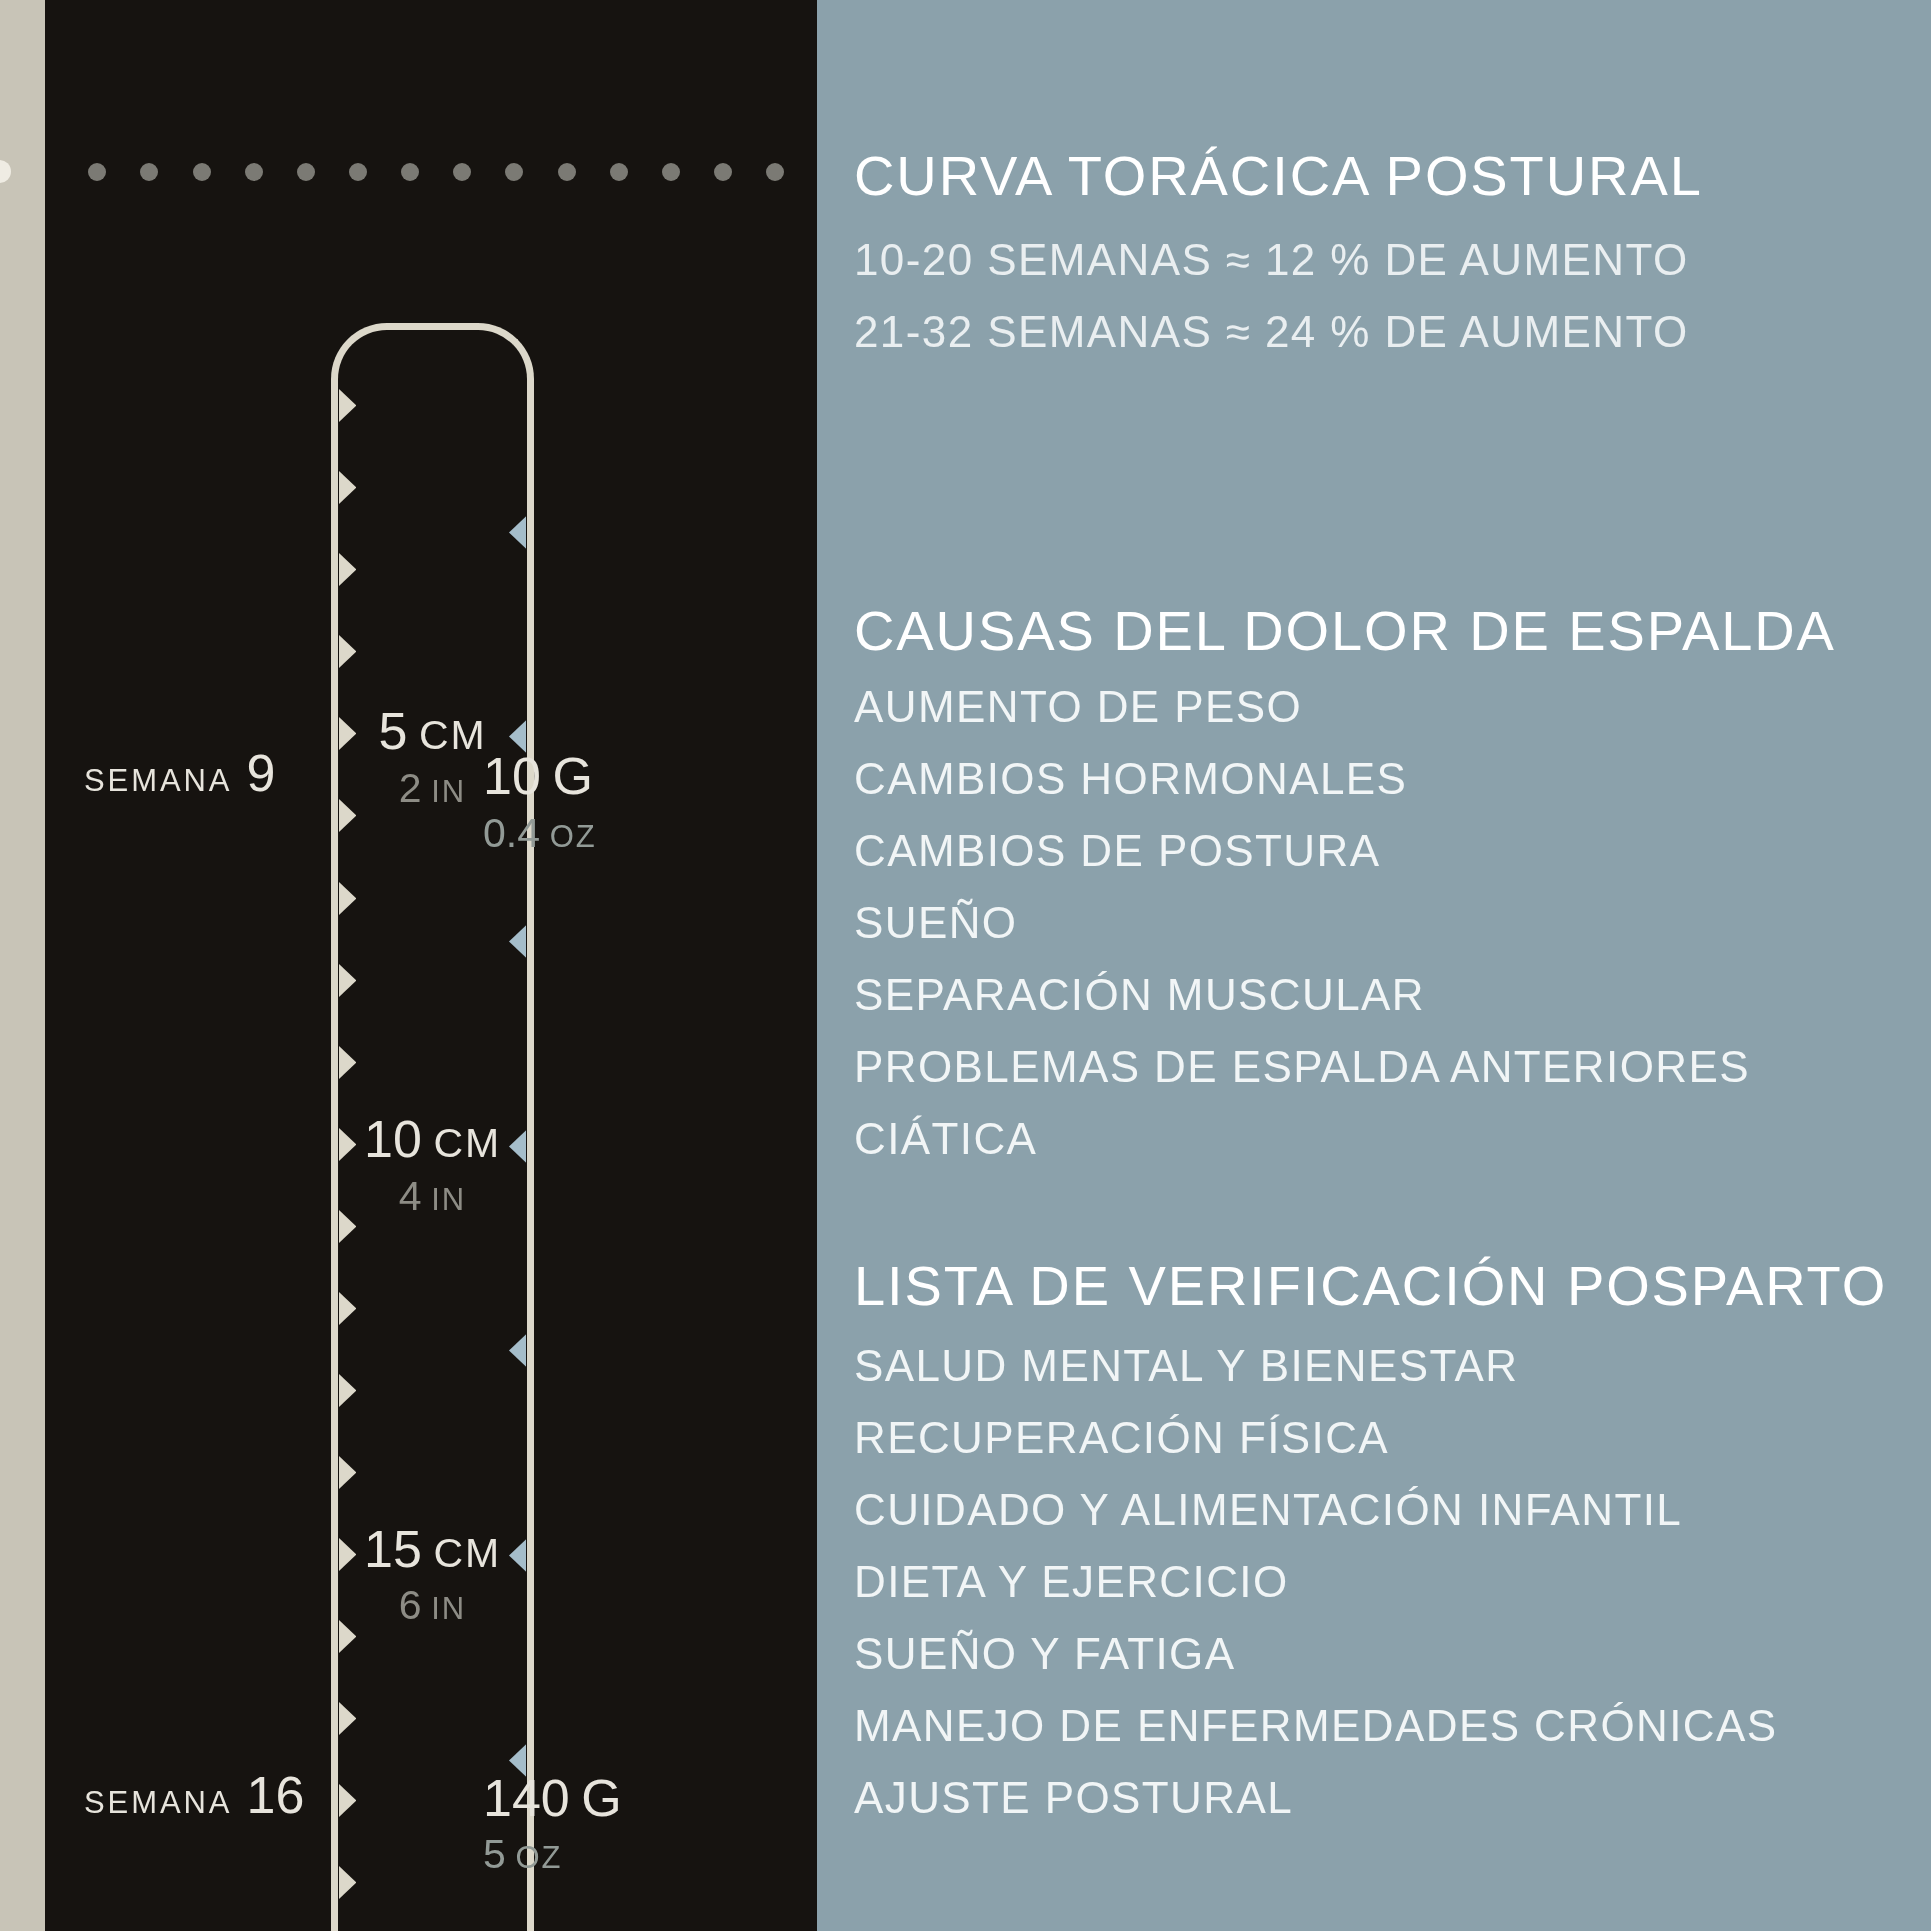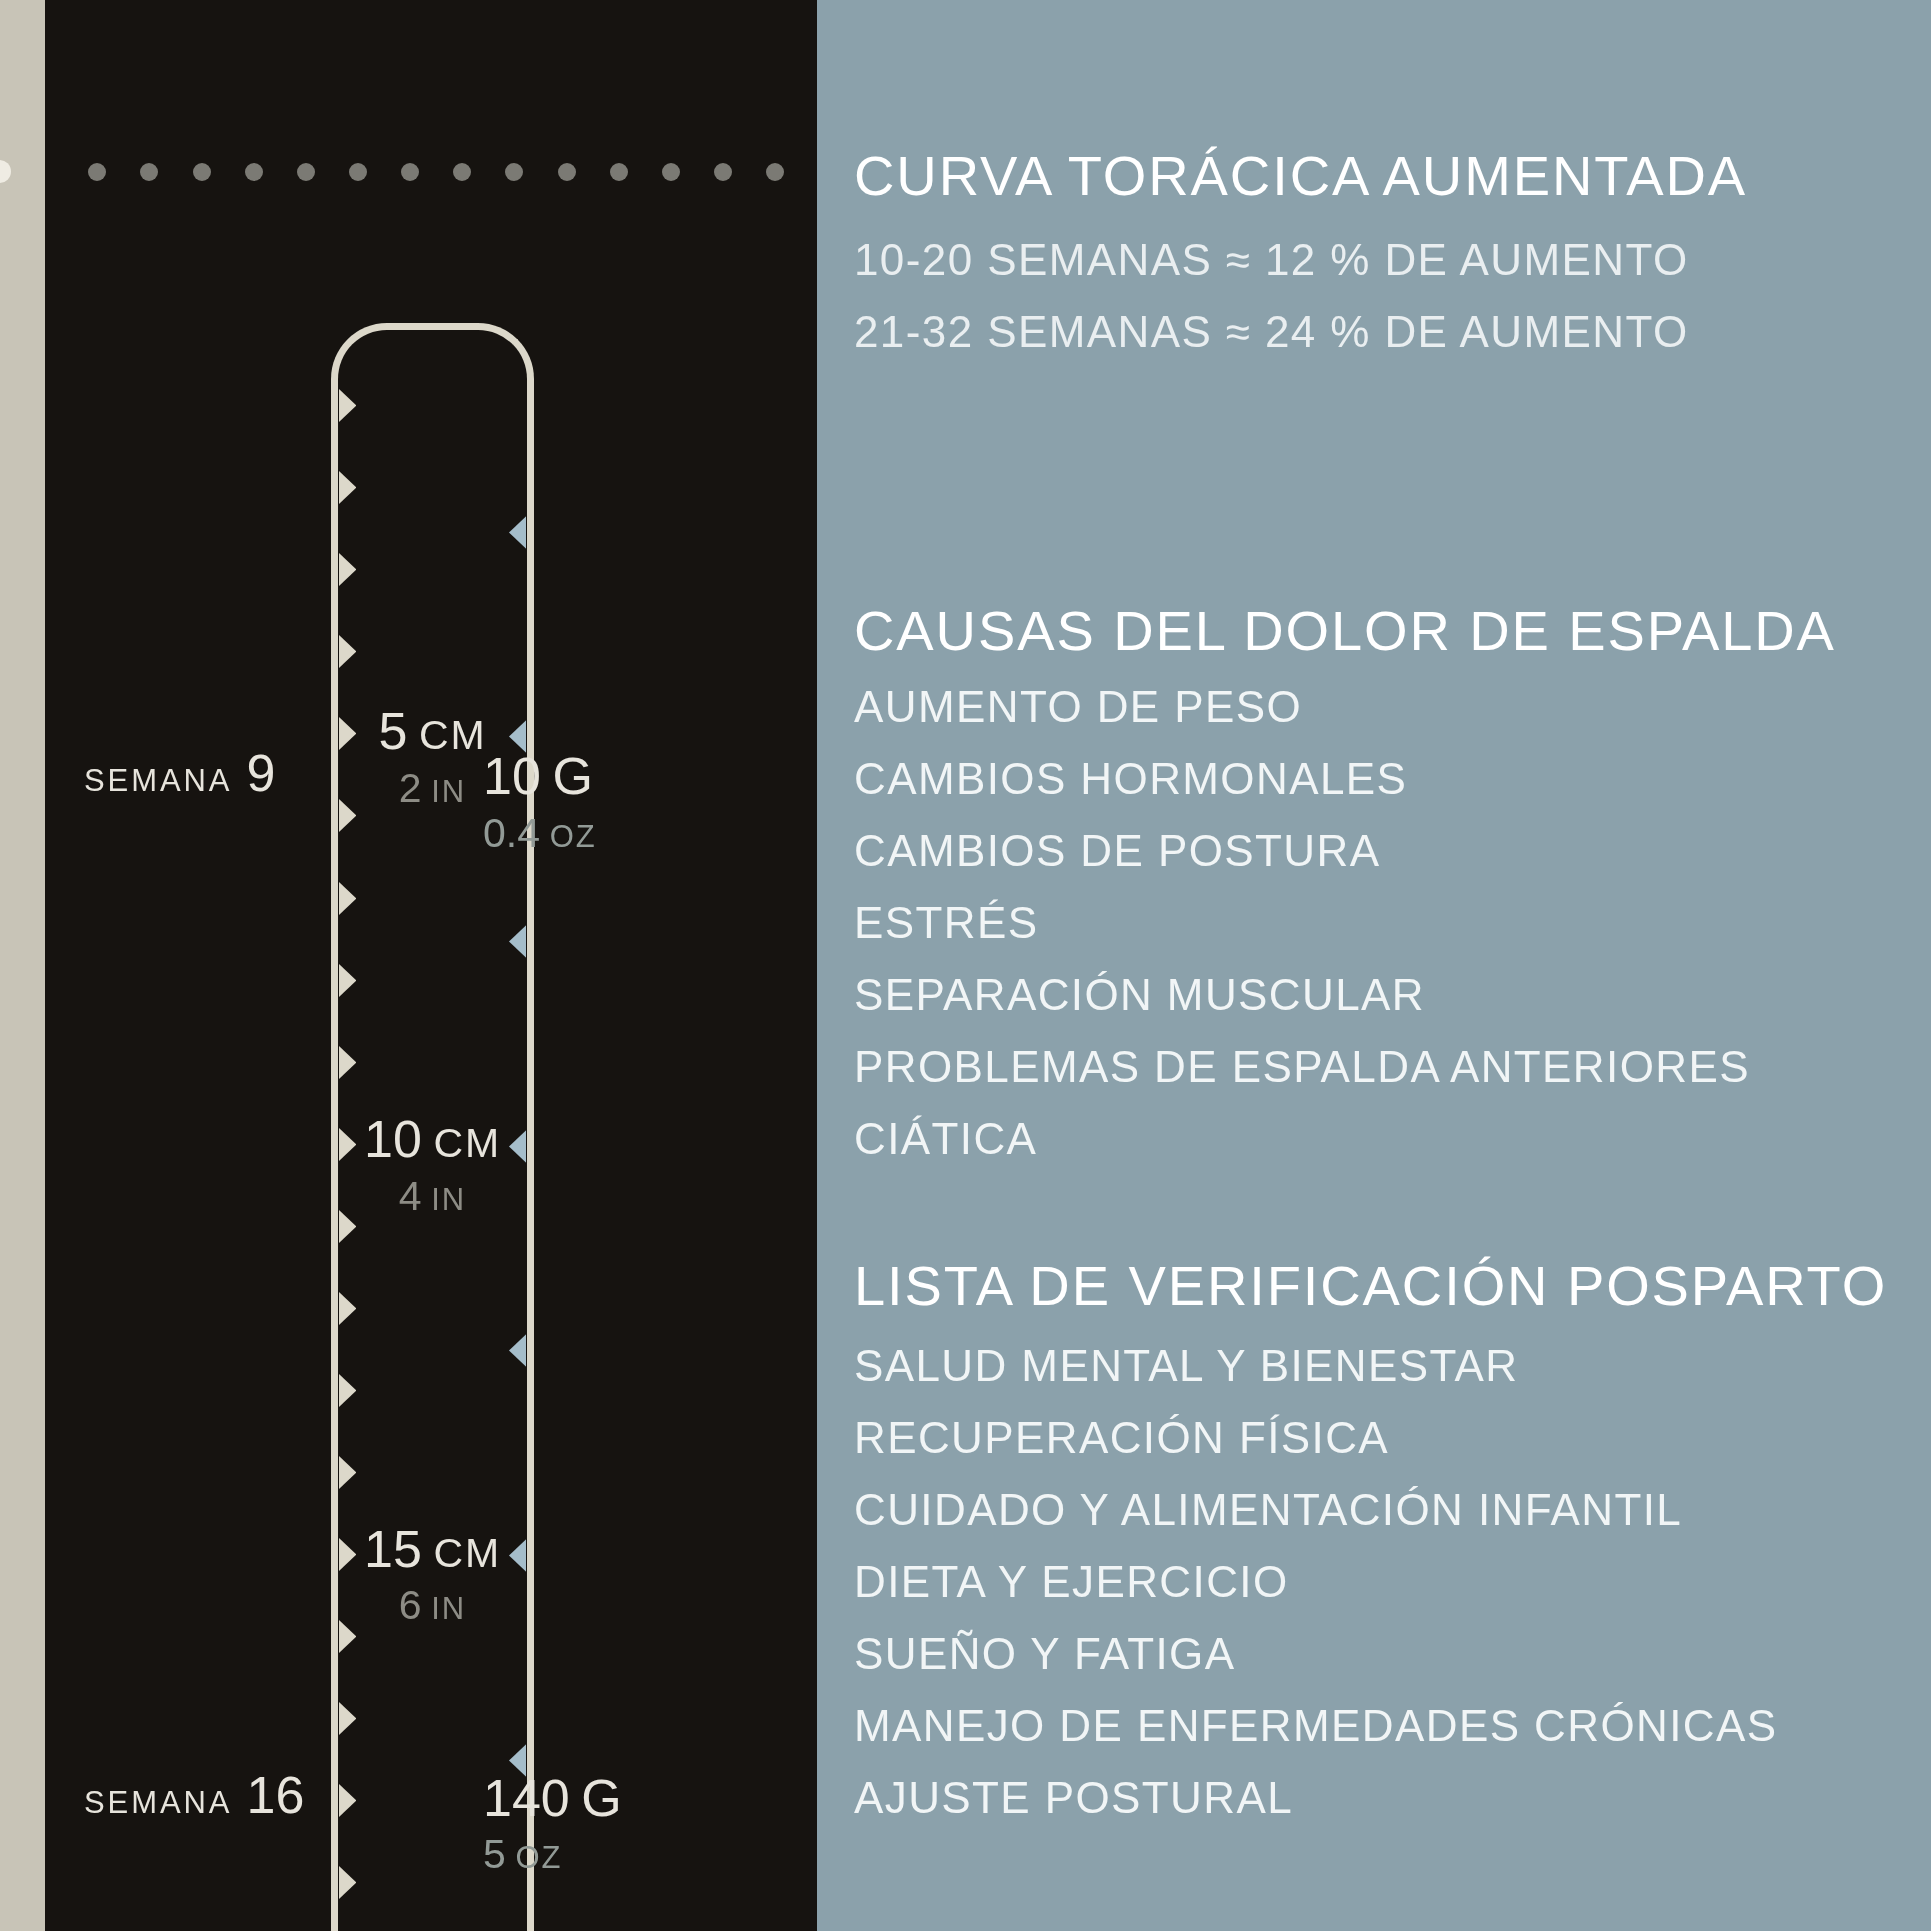--- a/index.html
+++ b/index.html
@@ -106,32 +106,32 @@
 
   <div class="weight-label" style="top:1772px">
     <span class="val">140</span><span class="gunit">G</span>
   </div>
   <div class="weight-alt" style="top:1834px">
     <span class="aval">5</span><span class="aunit">OZ</span>
   </div>
 
   <div class="blue-panel"></div>
 
-  <div class="rp-h" style="top:148px">CURVA TORÁCICA AUMENTADA</div>
+  <div class="rp-h" style="top:148px">CURVA TORÁCICA POSTURAL</div>
   <div class="rp-lines" style="top:224px">
     <div>10-20 SEMANAS ≈ 12 % DE AUMENTO</div>
     <div>21-32 SEMANAS ≈ 24 % DE AUMENTO</div>
   </div>
 
   <div class="rp-h" style="top:603px">CAUSAS DEL DOLOR DE ESPALDA</div>
   <div class="rp-list" style="top:671px">
     <div>AUMENTO DE PESO</div>
     <div>CAMBIOS HORMONALES</div>
     <div>CAMBIOS DE POSTURA</div>
-    <div>ESTRÉS</div>
+    <div>SUEÑO</div>
     <div>SEPARACIÓN MUSCULAR</div>
     <div>PROBLEMAS DE ESPALDA ANTERIORES</div>
     <div>CIÁTICA</div>
   </div>
 
   <div class="rp-h" style="top:1258px">LISTA DE VERIFICACIÓN POSPARTO</div>
   <div class="rp-list" style="top:1330px">
     <div>SALUD MENTAL Y BIENESTAR</div>
     <div>RECUPERACIÓN FÍSICA</div>
     <div>CUIDADO Y ALIMENTACIÓN INFANTIL</div>

